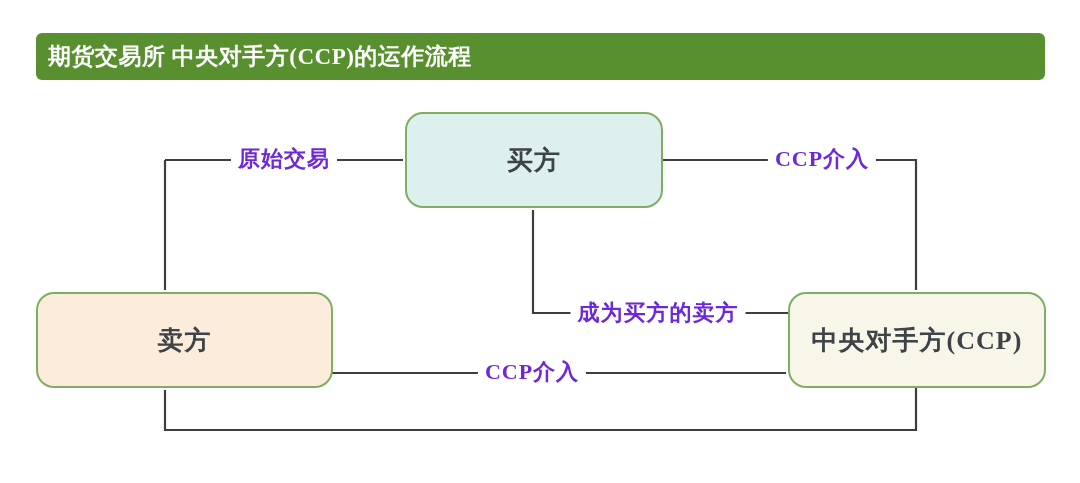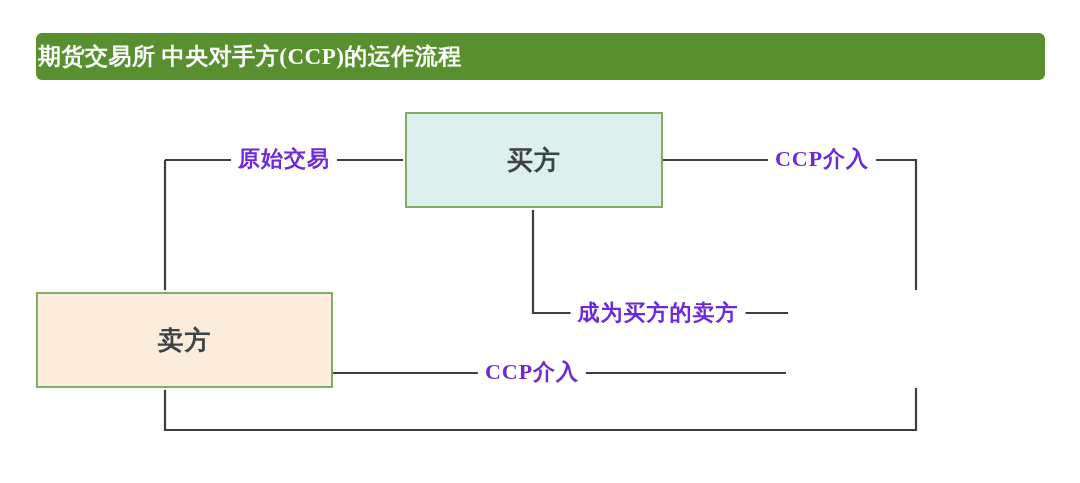--- a/index.html
+++ b/index.html
@@ -19,21 +19,21 @@
   .title-bar {
     position: absolute;
     left: 36px;
     top: 33px;
     width: 1009px;
     height: 47px;
     border-radius: 6px;
     display: flex;
     align-items: center;
     box-sizing: border-box;
-    padding-left: 2px;
+    padding-left: 12px;
   }
   .title-bar span {
     font-size: 23px;
     font-weight: bold;
     letter-spacing: 0.5px;
   }
   
   svg.edges {
     position: absolute;
     left: 0;
@@ -43,21 +43,21 @@
   }
   svg.edges path {
     fill: none;
     stroke-width: 2.2px;
   }
   
   .node {
     position: absolute;
     box-sizing: border-box;
     border: 2px solid #7fae63;
-    border-radius: 0;
+    border-radius: 18px;
     display: flex;
     align-items: center;
     justify-content: center;
   }
   .node span {
     font-size: 26px;
     font-weight: bold;
     color: #3d4347;
     letter-spacing: 1px;
   }
@@ -111,20 +111,23 @@
   </svg>
 
   <div class="node node-buyer" style="background-color: rgb(221, 240, 237); border-color: rgb(127, 174, 99);">
     <span>买方</span>
   </div>
 
   <div class="node node-seller" style="background-color: rgb(252, 236, 220); border-color: rgb(127, 174, 99);">
     <span>卖方</span>
   </div>
 
+  <div class="node node-ccp" style="background-color: rgb(247, 246, 232); border-color: rgb(127, 174, 99);">
+    <span>中央对手方(CCP)</span>
+  </div>
 
   <div class="edge-label lbl-original-trade">原始交易</div>
 
   <div class="edge-label lbl-ccp-top">CCP介入</div>
 
   <div class="edge-label lbl-becomes-seller">成为买方的卖方</div>
 
   <div class="edge-label lbl-ccp-bottom">CCP介入</div>
 
 

